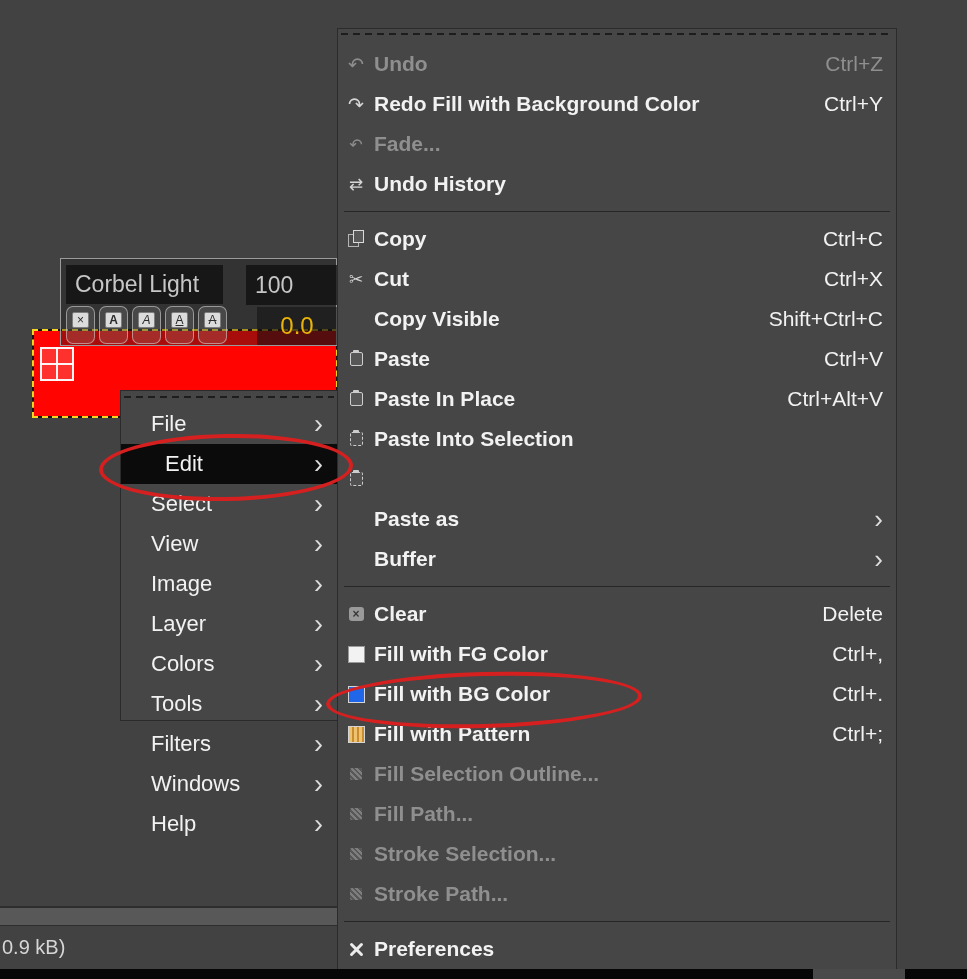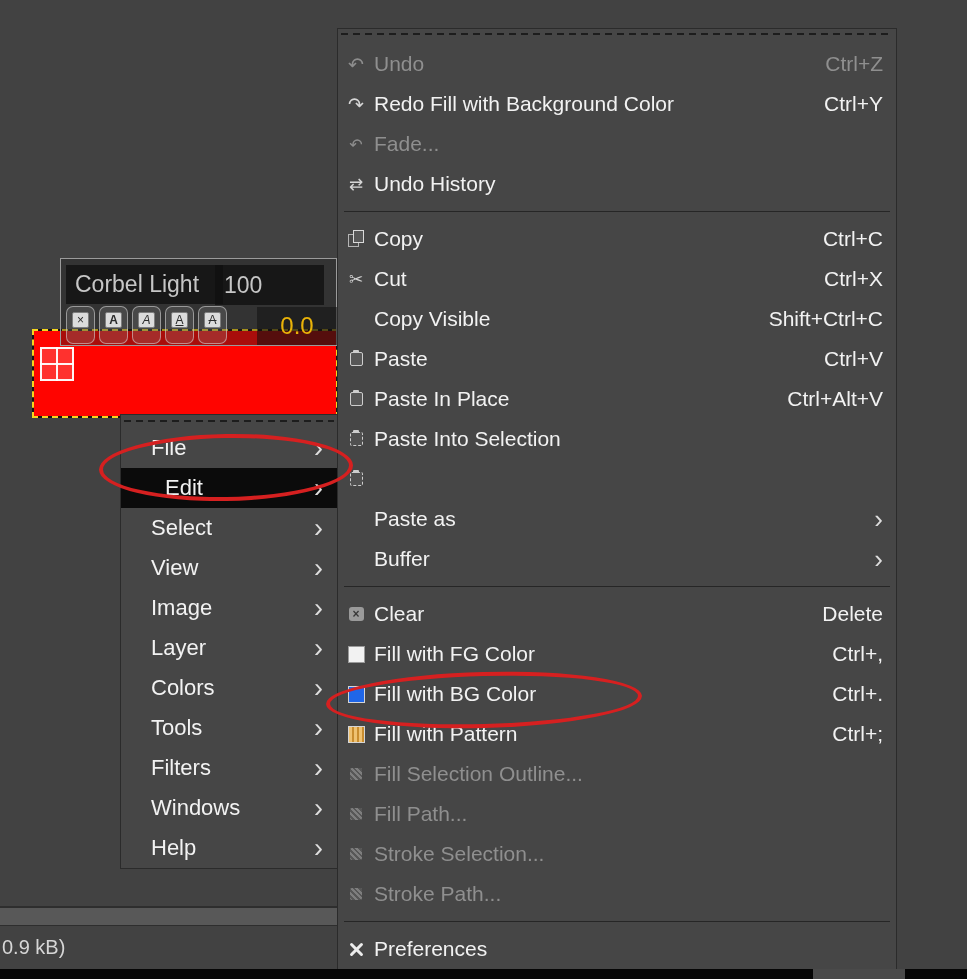--- a/index.html
+++ b/index.html
@@ -13,47 +13,47 @@
                border:2px solid rgba(255,255,255,.95);background:rgba(255,255,255,.18);
                background-image:
                  linear-gradient(to right, transparent calc(50% - 1px), rgba(255,255,255,.95) calc(50% - 1px), rgba(255,255,255,.95) calc(50% + 1px), transparent calc(50% + 1px)),
                  linear-gradient(to bottom, transparent calc(50% - 1px), rgba(255,255,255,.95) calc(50% - 1px), rgba(255,255,255,.95) calc(50% + 1px), transparent calc(50% + 1px));}
   
   #text-toolbar{position:absolute;left:60px;top:258px;width:277px;height:88px;z-index:2;
                 background:rgba(28,28,28,.38);border:1px solid #9b9b9b;box-sizing:border-box;}
   .tt-field{position:absolute;background:rgba(16,16,16,.78);color:#c6c6c6;font-size:23px;
             display:flex;align-items:center;box-sizing:border-box;}
   #tt-font{left:5px;top:6px;width:157px;height:39px;padding-left:9px;}
-  #tt-size{left:154px;top:6px;width:109px;height:40px;padding-left:9px;}
+  #tt-size{left:185px;top:6px;width:109px;height:40px;padding-left:9px;}
   #tt-baseline{left:196px;top:48px;width:80px;height:38px;justify-content:center;
                background:rgba(16,16,16,.55);color:#eab308;font-size:24px;}
   #tt-buttons{position:absolute;left:5px;top:47px;display:flex;gap:4px;}
   .tb-btn{width:29px;height:38px;border-radius:7px;border:1px solid rgba(220,220,220,.55);
           background:rgba(150,150,150,.22);display:flex;align-items:flex-start;justify-content:center;padding-top:5px;box-sizing:border-box;}
   .tb-glyph{width:17px;height:16px;background:#dcdcdc;border:1px solid #7e7e7e;border-radius:2px;
             color:#2b2b2b;font-size:12px;line-height:15px;text-align:center;box-sizing:border-box;}
   .style-bold .tb-glyph{font-weight:bold;}
   .style-italic .tb-glyph{font-style:italic;}
   .style-underline .tb-glyph{text-decoration:underline;}
   .style-strike .tb-glyph{text-decoration:line-through;}
   
   .menu{position:absolute;background:#464646;border:1px solid #2b2b2b;box-sizing:border-box;}
   .tear-line{height:2px;margin:5px 3px 6px 3px;
              background:repeating-linear-gradient(90deg,#1d1d1d 0 7px,transparent 7px 12px);}
   
-  #context-menu{left:120px;top:390px;width:218px;height:455px;z-index:3;margin-top:24px;}
+  #context-menu{left:120px;top:390px;width:218px;height:331px;z-index:3;}
   .cm-row{height:40px;display:flex;align-items:center;padding:0 14px 0 30px;color:#f2f2f2;font-size:22px;}
   .cm-row.hl{background:#0b0b0b;padding-left:44px;}
   .cm-arrow{margin-left:auto;font-size:27px;color:#dedede;line-height:1;}
   
   #edit-menu{left:337px;top:28px;width:560px;height:951px;z-index:4;}
   #edit-menu .tear-line{margin-top:4px;margin-bottom:9px;}
   .em-row{height:40px;display:flex;align-items:center;padding:0 13px 0 7px;color:#f2f2f2;font-size:21px;}
   .em-row.disabled{color:#8f8f8f;}
-  .em-label{margin-left:7px;white-space:nowrap;}
+  .em-label{margin-left:7px;white-space:nowrap;font-weight:bold;}
   .em-shortcut{margin-left:auto;white-space:nowrap;}
   .em-sub{margin-left:auto;font-size:26px;color:#dedede;line-height:1;}
   .em-sep{height:15px;display:flex;align-items:center;}
   .em-sep::after{content:"";flex:1;height:1px;background:#262626;margin:0 6px;}
   
   .ic{position:relative;flex:0 0 22px;width:22px;height:22px;display:flex;align-items:center;
       justify-content:center;color:#d6d6d6;}
   .em-row.disabled .ic{color:#9a9a9a;opacity:.85;}
   .ic-undo-icon::before{content:"↶";font-size:19px;}
   .ic-redo-icon::before{content:"↷";font-size:19px;}

